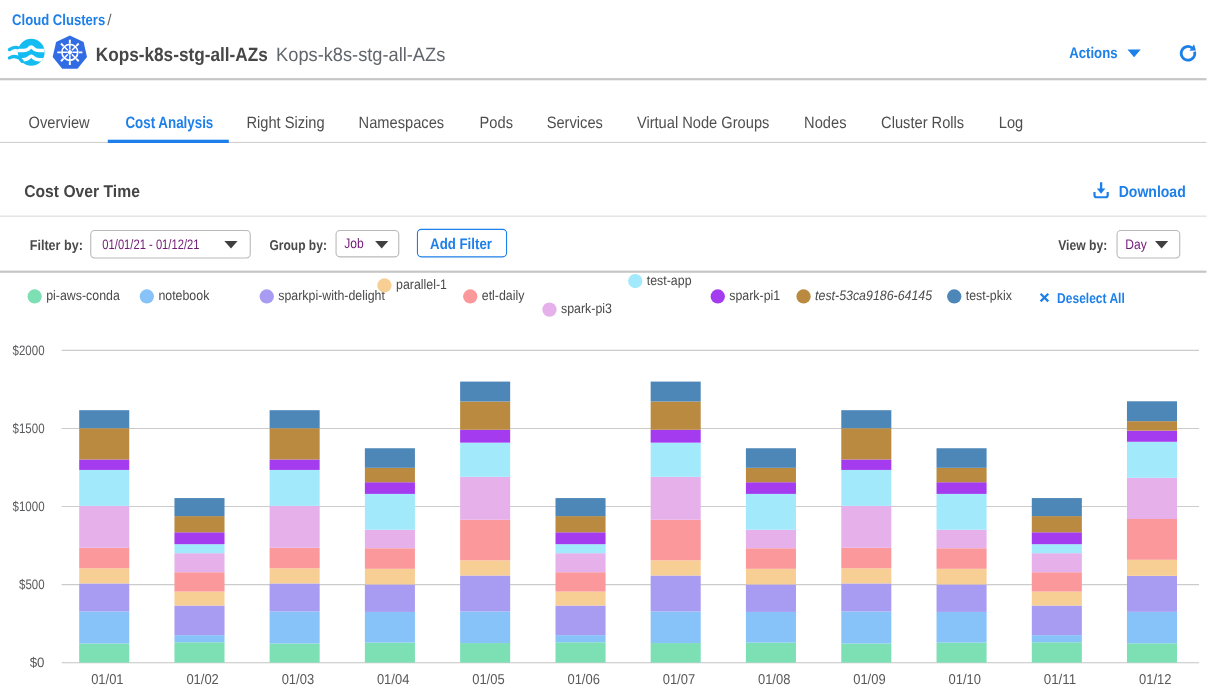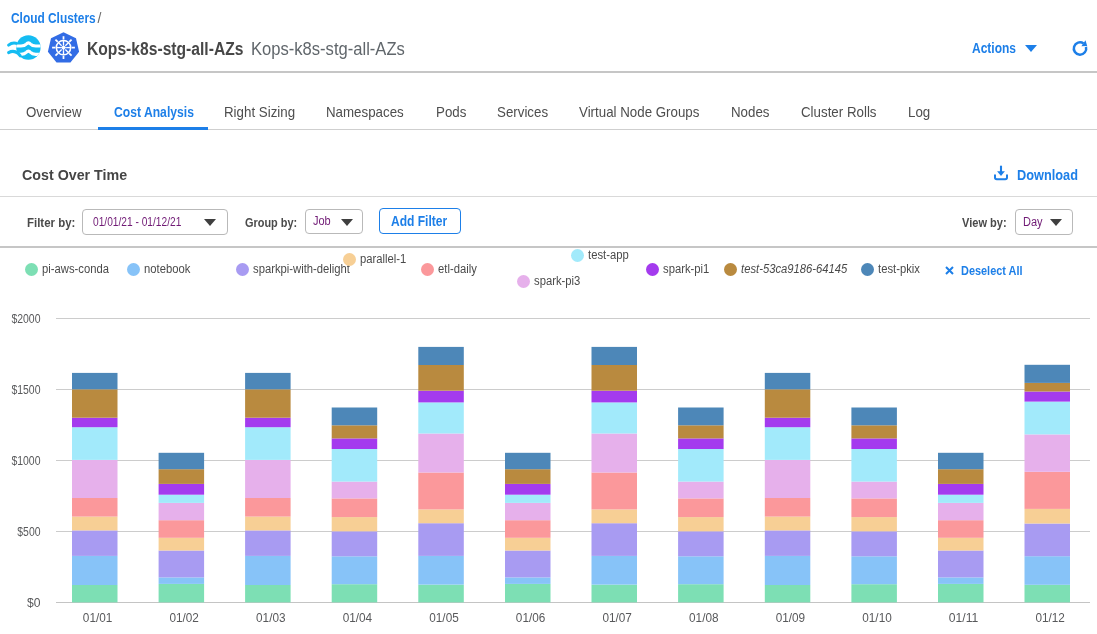--- a/index.html
+++ b/index.html
@@ -121,21 +121,21 @@
     <span class="ltxt">sparkpi-with-delight</span>
   </span>
 <span class="litem" style="left:343.0px;top:252px;">
     <span class="ldot" style="background:#f7cf95"></span>
     <span class="ltxt">parallel-1</span>
   </span>
 <span class="litem" style="left:421.1px;top:262px;">
     <span class="ldot" style="background:#fb989b"></span>
     <span class="ltxt">etl-daily</span>
   </span>
-<span class="litem" style="left:492.6px;top:274px;margin-left:24px;">
+<span class="litem" style="left:492.6px;top:274px;">
     <span class="ldot" style="background:#e6b0eb"></span>
     <span class="ltxt">spark-pi3</span>
   </span>
 <span class="litem" style="left:570.8px;top:248px;">
     <span class="ldot" style="background:#a2eafb"></span>
     <span class="ltxt">test-app</span>
   </span>
 <span class="litem" style="left:645.6px;top:262px;">
     <span class="ldot" style="background:#a43bee"></span>
     <span class="ltxt">spark-pi1</span>

